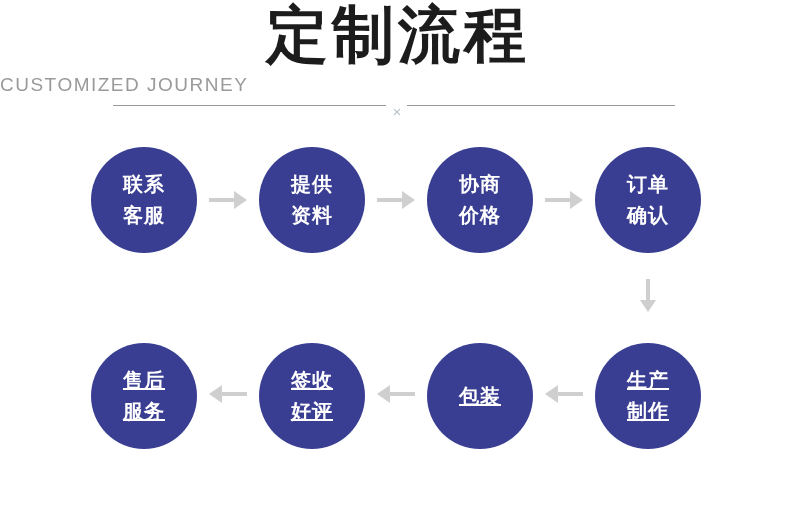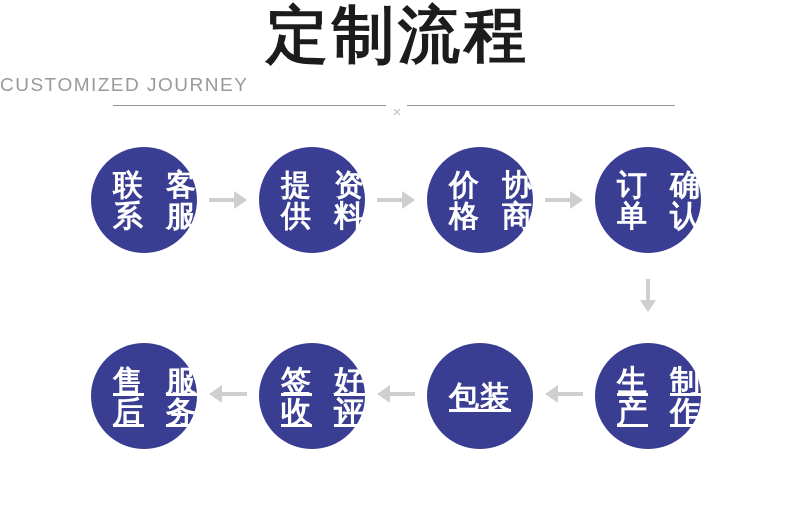--- a/index.html
+++ b/index.html
@@ -29,22 +29,22 @@
   .divline{position:absolute;top:105px;height:1px;background:var(--divider_line);}
   .divline.left{left:113px;width:273px;}
   .divline.right{left:407px;width:268px;}
   .divx{
     position:absolute;top:103px;left:386px;width:22px;text-align:center;
     font-size:15px;line-height:18px;color:var(--divider_symbol);
   }
   .circle{
     position:absolute;width:106px;height:106px;border-radius:50%;
     background:var(--circle);color:var(--step_text);
-    display:flex;flex-direction:row;align-items:center;justify-content:center;
-    font-size:30px;line-height:31px;font-weight:700;letter-spacing:1px;text-align:right;
+    display:flex;flex-direction:column;align-items:center;justify-content:center;
+    font-size:20px;line-height:31px;font-weight:700;letter-spacing:1px;text-align:right;
   }
   .row1{top:147px;} .row2{top:343px;text-decoration:underline;}
   .x1{left:91px;} .x2{left:259px;} .x3{left:427px;} .x4{left:595px;}
   
   .harrow{position:absolute;width:38px;height:18px;}
   .arow1{top:191px;} .arow2{top:385px;}
   .ag1{left:209px;} .ag2{left:377px;} .ag3{left:545px;}
   .harrow .shaft{position:absolute;top:7px;height:4px;width:27px;background:var(--arrow);}
   .harrow.right .shaft{left:0;}
   .harrow.left  .shaft{right:0;}
@@ -70,22 +70,22 @@
 
   <div class="circle row1 x1">
     <span>联系</span>
     <span>客服</span>
   </div>
   <div class="circle row1 x2">
     <span>提供</span>
     <span>资料</span>
   </div>
   <div class="circle row1 x3">
+    <span>协商</span>
     <span>价格</span>
-    <span>协商</span>
   </div>
   <div class="circle row1 x4">
     <span>订单</span>
     <span>确认</span>
   </div>
 
   <div class="harrow right arow1 ag1">
       <span class="shaft"></span>
       <span class="head"></span>
     </div>

